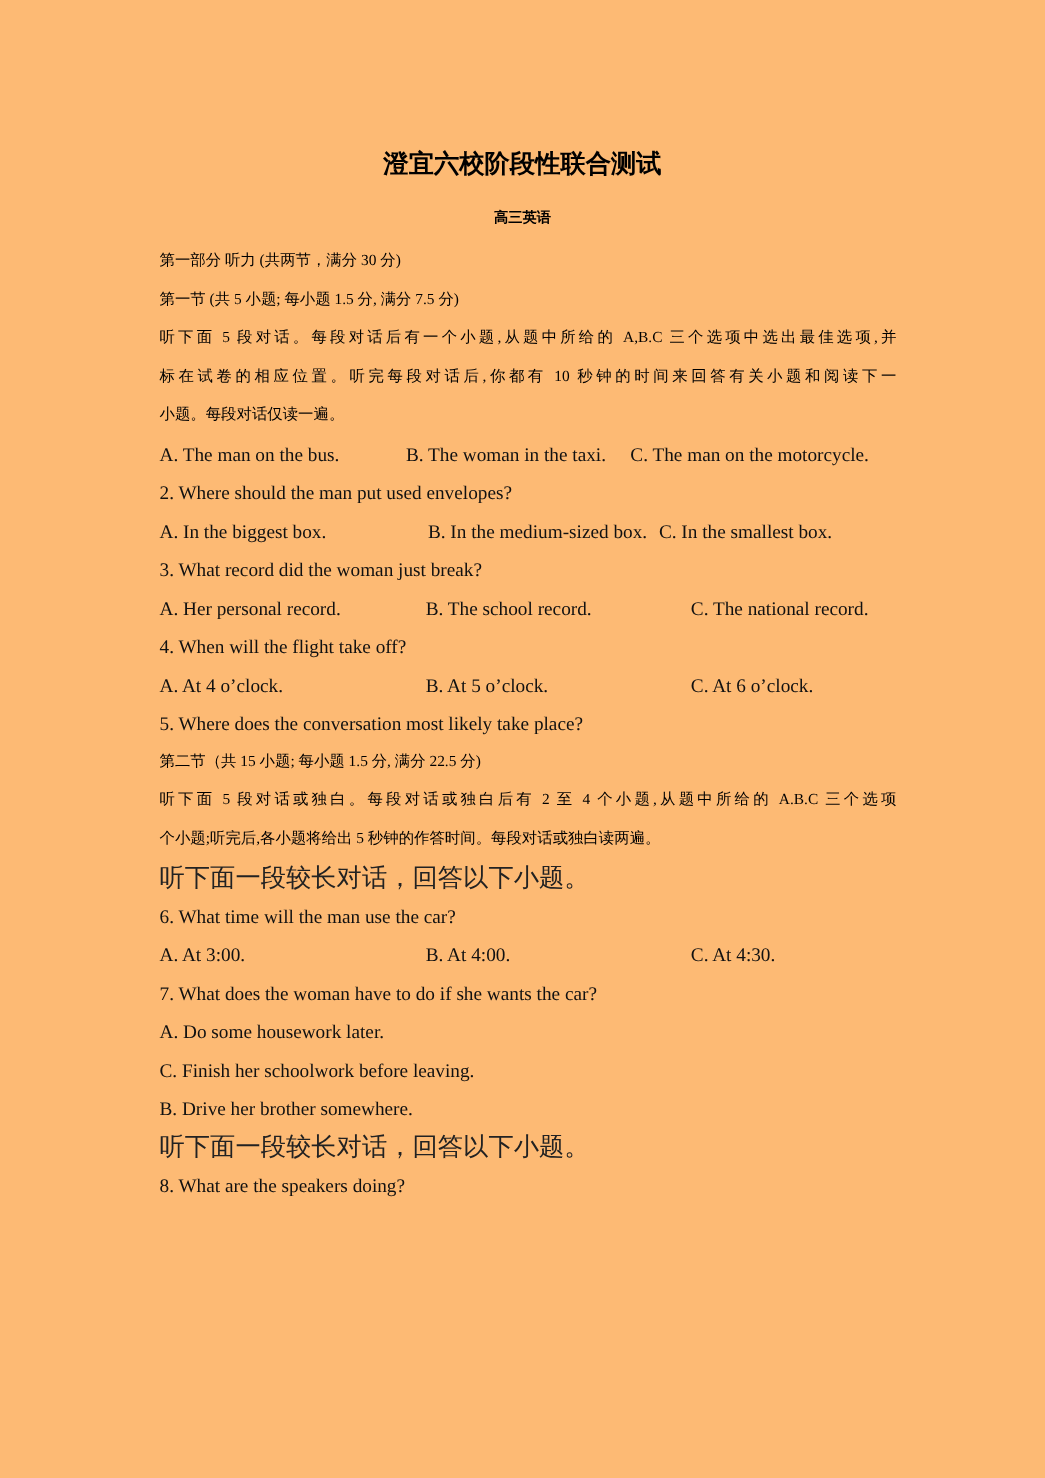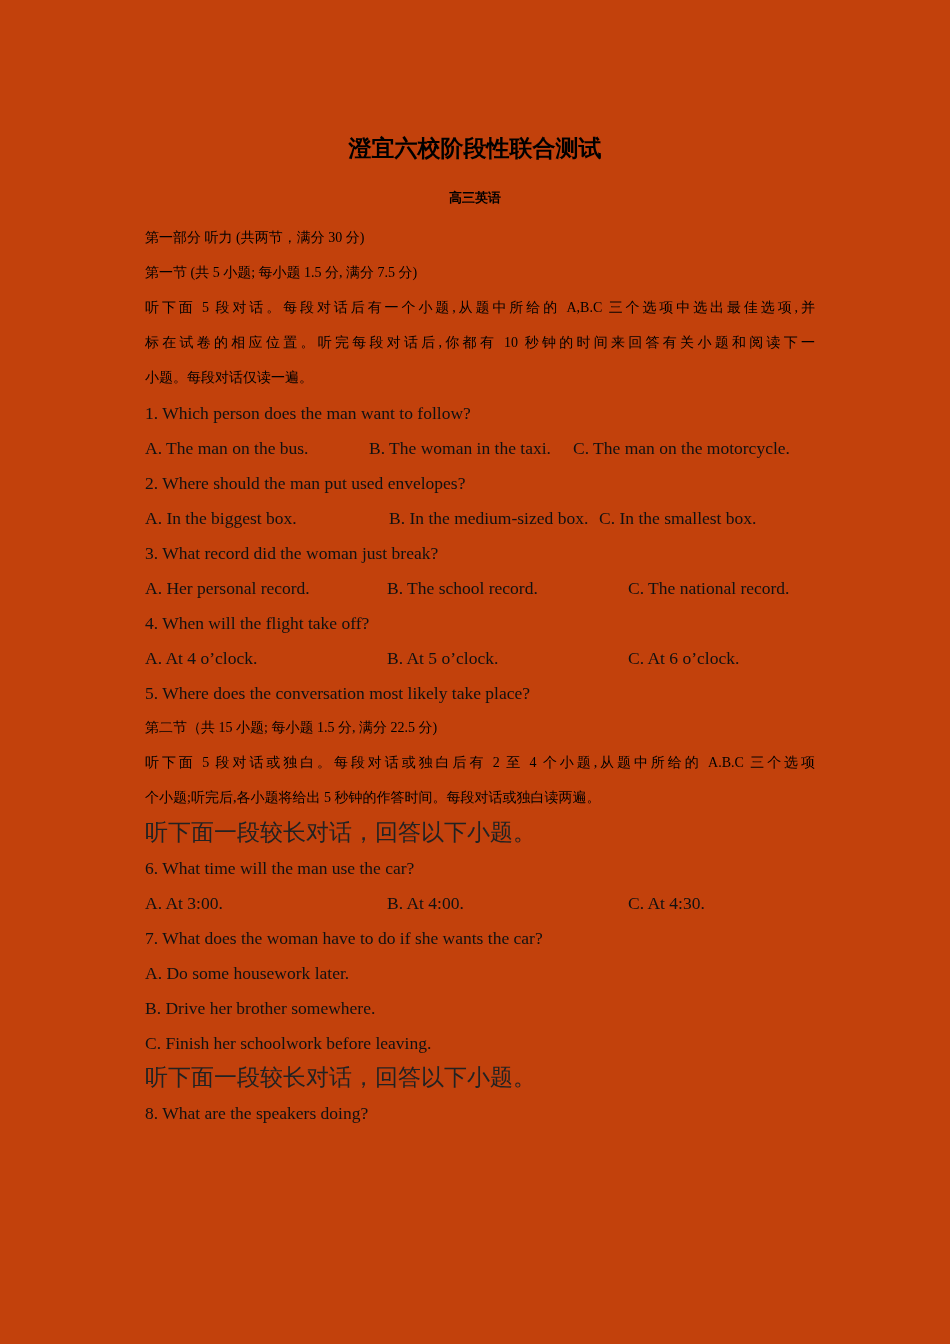--- a/index.html
+++ b/index.html
@@ -5,21 +5,21 @@
   html, body { margin: 0; padding: 0; }
   body {
     width: 950px; height: 1344px;
     background: #ffffff;
     font-family: "Liberation Serif", "DejaVu Serif", serif;
     color: #111111;
   }
   .page {
     position: relative;
     width: 950px; height: 1344px;
-    background: #c2410c;
+    background: #fdba74;
     overflow: hidden;
   }
   .doc-title {
     position: absolute;
     top: 134px; left: 0;
     width: 100%;
     margin: 0;
     text-align: center;
     font-family: "Liberation Sans", "DejaVu Sans", sans-serif;
     font-weight: bold;
@@ -89,21 +89,20 @@
 
   <div class="content">
 
     <div class="line cn-bold">第一部分 听力 (共两节，满分 30 分)</div>
     <div class="line cn-bold">第一节 (共 5 小题; 每小题 1.5 分, 满分 7.5 分)</div>
 
     <div class="line cn-bold just">听下面 5 段对话。每段对话后有一个小题,从题中所给的 A,B.C 三个选项中选出最佳选项,并</div>
     <div class="line cn-bold just">标在试卷的相应位置。听完每段对话后,你都有 10 秒钟的时间来回答有关小题和阅读下一</div>
     <div class="line cn-bold">小题。每段对话仅读一遍。</div>
 
-    <div class="line">1. Which person does the man want to follow?</div>
     <div class="line opts">
       <span class="opt">A. The man on the bus.</span>
       <span class="opt opt-b1">B. The woman in the taxi.</span>
       <span class="opt opt-c1">C. The man on the motorcycle.</span>
     </div>
 
     <div class="line">2. Where should the man put used envelopes?</div>
     <div class="line opts">
       <span class="opt">A. In the biggest box.</span>
       <span class="opt opt-b2">B. In the medium-sized box.</span>
@@ -135,21 +134,21 @@
 
     <div class="line">6. What time will the man use the car?</div>
     <div class="line opts">
       <span class="opt">A. At 3:00.</span>
       <span class="opt opt-b3">B. At 4:00.</span>
       <span class="opt opt-c3">C. At 4:30.</span>
     </div>
 
     <div class="line">7. What does the woman have to do if she wants the car?</div>
     <div class="line">A. Do some housework later.</div>
+    <div class="line">C. Finish her schoolwork before leaving.</div>
     <div class="line">B. Drive her brother somewhere.</div>
-    <div class="line">C. Finish her schoolwork before leaving.</div>
 
     <div class="line cn-reg">听下面一段较长对话，回答以下小题。</div>
 
     <div class="line">8. What are the speakers doing?</div>
 
   </div>
 </div>
 
 </body></html>

